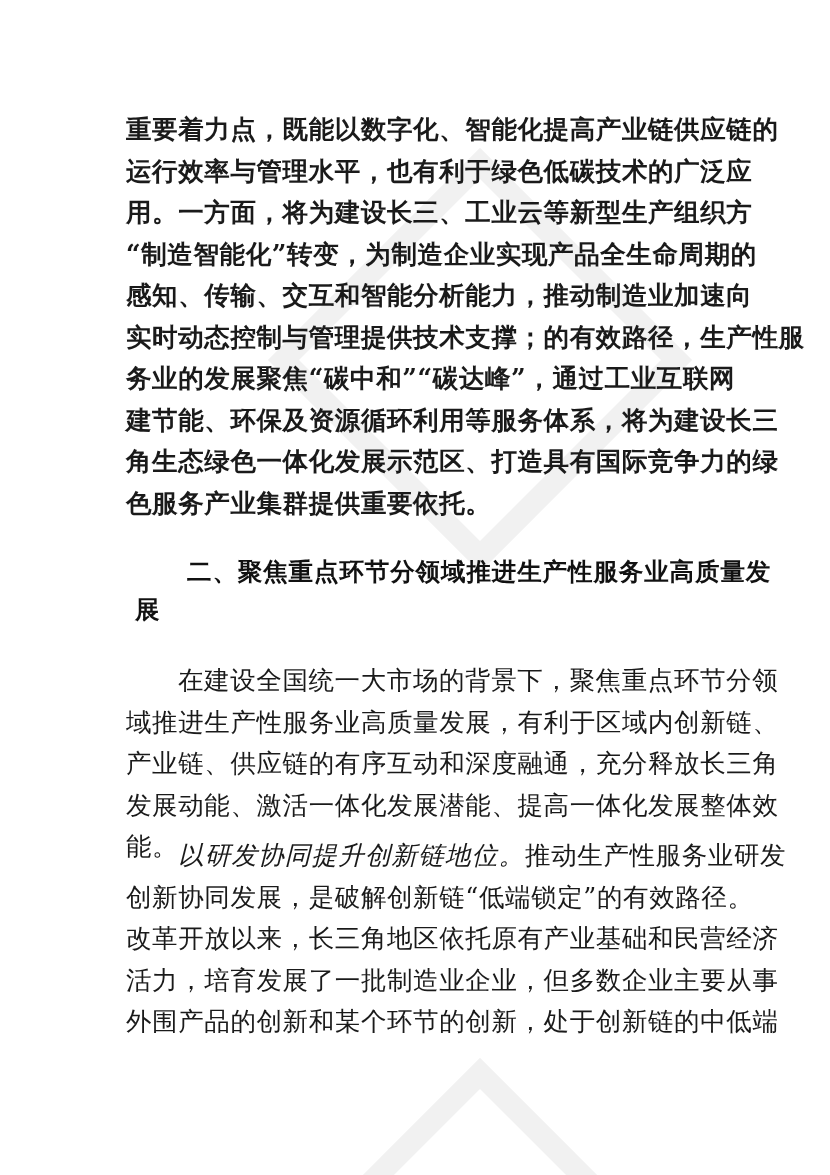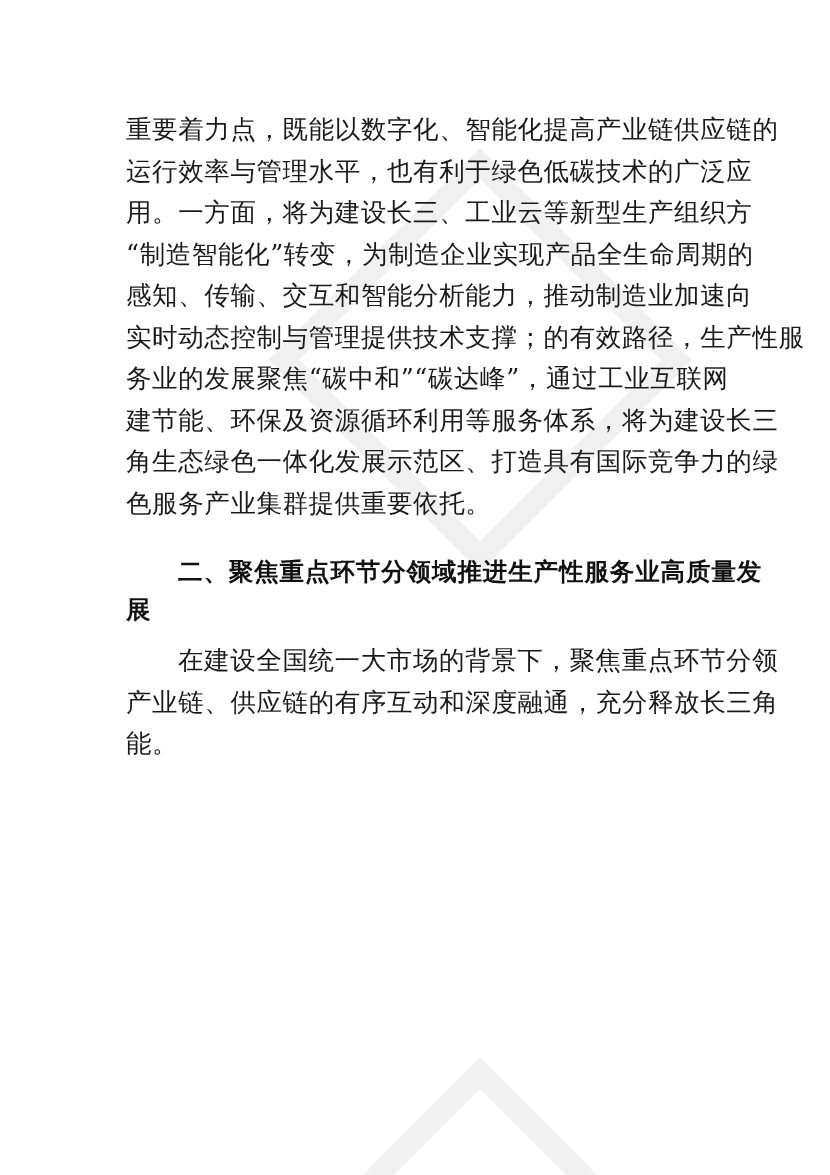--- a/index.html
+++ b/index.html
@@ -11,53 +11,64 @@
     box-sizing: border-box; pointer-events: none;
   }
   .text-block {
     position: absolute; left: 126px; width: 580px;
     font-family: "DejaVu Serif", "Liberation Serif", serif;
     font-size: 25.5px; line-height: 41.5px; color: #1a1a1a;
     letter-spacing: 0.6px;
   }
   .line { display: block; white-space: nowrap; height: 41.5px; }
   .heading {
-    position: absolute; left: 126px; width: 580px;
+    position: absolute; left: 135px; width: 580px;
     font-family: "DejaVu Sans", "Liberation Sans", sans-serif;
     font-weight: bold; font-size: 24.5px; line-height: 38px; color: #111;
     letter-spacing: 0.9px;
   }
   .kai { font-family: "DejaVu Serif", serif; font-style: italic; letter-spacing: 1.2px; }
 </style>
 </head>
 <body>
 
 <div class="page">
 
   <div class="watermark" style="left:330px; top:210px;"></div>
   <div class="watermark" style="left:330px; top:1120px;"></div>
 
-  <div class="text-block" style="top:109px;">
+  <div class="text-block" style="top:109px;font-weight:bold;">
     <span class="line">重要着力点，既能以数字化、智能化提高产业链供应链的</span>
     <span class="line">运行效率与管理水平，也有利于绿色低碳技术的广泛应</span>
     <span class="line">用。一方面，将为建设长三、工业云等新型生产组织方</span>
     <span class="line">“制造智能化”转变，为制造企业实现产品全生命周期的</span>
     <span class="line">感知、传输、交互和智能分析能力，推动制造业加速向</span>
     <span class="line">实时动态控制与管理提供技术支撑；的有效路径，生产性服</span>
     <span class="line">务业的发展聚焦“碳中和”“碳达峰”，通过工业互联网</span>
     <span class="line">建节能、环保及资源循环利用等服务体系，将为建设长三</span>
     <span class="line">角生态绿色一体化发展示范区、打造具有国际竞争力的绿</span>
     <span class="line">色服务产业集群提供重要依托。</span>
   </div>
 
   <div class="heading" style="top:553px;">
     <span class="line" style="padding-left:52px; height:38px;">二、聚焦重点环节分领域推进生产性服务业高质量发</span>
     <span class="line" style="height:38px;">展</span>
   </div>
 
   <div class="text-block" style="top:640px;">
-    <span class="line" style="padding-left:52px;">在建设全国统一大市场的背景下，聚焦重点环节分领</span>
+    <span class="line" style="padding-left:52px;margin-top:20px;">在建设全国统一大市场的背景下，聚焦重点环节分领</span>
+    <span class="line">域推进生产性服务业高质量发展，有利于区域内创新链、</span>
     <span class="line">产业链、供应链的有序互动和深度融通，充分释放长三角</span>
+    <span class="line">发展动能、激活一体化发展潜能、提高一体化发展整体效</span>
     <span class="line">能。</span>
   </div>
 
+  <div class="text-block" style="top:835px;">
+    <span class="line" style="padding-left:52px;">
+      <span class="kai">以研发协同提升创新链地位。</span><span>推动生产性服务业研发</span>
+    </span>
+    <span class="line">创新协同发展，是破解创新链“低端锁定”的有效路径。</span>
+    <span class="line">改革开放以来，长三角地区依托原有产业基础和民营经济</span>
+    <span class="line">活力，培育发展了一批制造业企业，但多数企业主要从事</span>
+    <span class="line">外围产品的创新和某个环节的创新，处于创新链的中低端</span>
+  </div>
 
 </div>
 
 </body></html>

